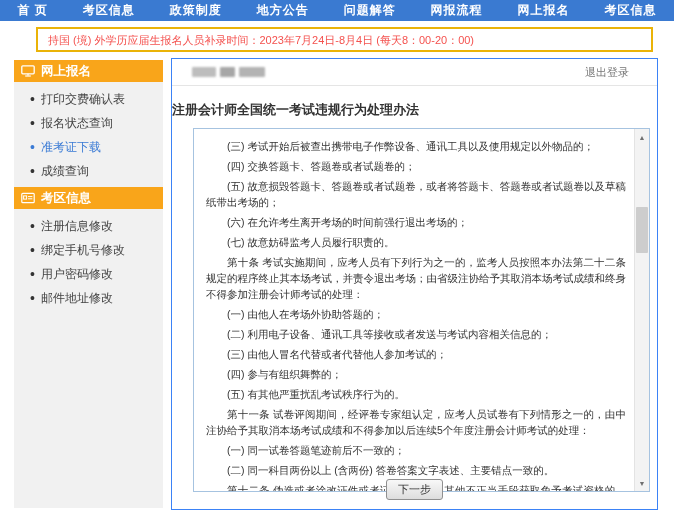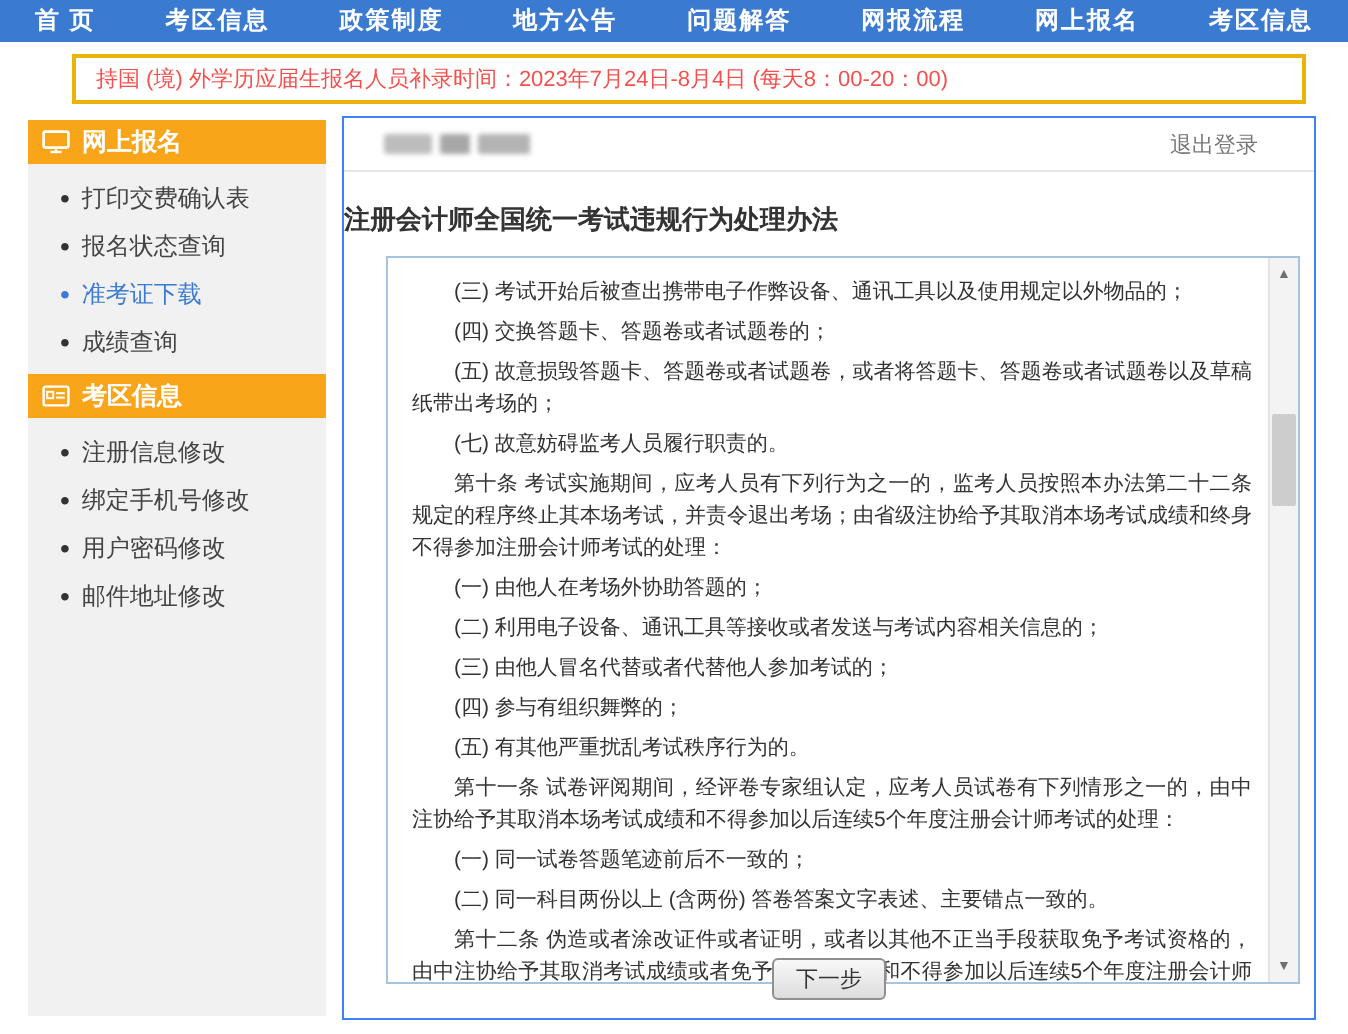--- a/index.html
+++ b/index.html
@@ -154,20 +154,21 @@
       <a class="logout">退出登录</a>
     </div>
 
     <h1 class="doc-title">注册会计师全国统一考试违规行为处理办法</h1>
 
     <div class="doc-box">
       <div class="doc-content">
         <p class="doc-p">(三) 考试开始后被查出携带电子作弊设备、通讯工具以及使用规定以外物品的；</p>
         <p class="doc-p">(四) 交换答题卡、答题卷或者试题卷的；</p>
         <p class="doc-p">(五) 故意损毁答题卡、答题卷或者试题卷，或者将答题卡、答题卷或者试题卷以及草稿纸带出考场的；</p>
+        <p class="doc-p">(六) 在允许考生离开考场的时间前强行退出考场的；</p>
         <p class="doc-p">(七) 故意妨碍监考人员履行职责的。</p>
         <p class="doc-p">第十条 考试实施期间，应考人员有下列行为之一的，监考人员按照本办法第二十二条规定的程序终止其本场考试，并责令退出考场；由省级注协给予其取消本场考试成绩和终身不得参加注册会计师考试的处理：</p>
         <p class="doc-p">(一) 由他人在考场外协助答题的；</p>
         <p class="doc-p">(二) 利用电子设备、通讯工具等接收或者发送与考试内容相关信息的；</p>
         <p class="doc-p">(三) 由他人冒名代替或者代替他人参加考试的；</p>
         <p class="doc-p">(四) 参与有组织舞弊的；</p>
         <p class="doc-p">(五) 有其他严重扰乱考试秩序行为的。</p>
         <p class="doc-p">第十一条 试卷评阅期间，经评卷专家组认定，应考人员试卷有下列情形之一的，由中注协给予其取消本场考试成绩和不得参加以后连续5个年度注册会计师考试的处理：</p>
         <p class="doc-p">(一) 同一试卷答题笔迹前后不一致的；</p>
         <p class="doc-p">(二) 同一科目两份以上 (含两份) 答卷答案文字表述、主要错点一致的。</p>

